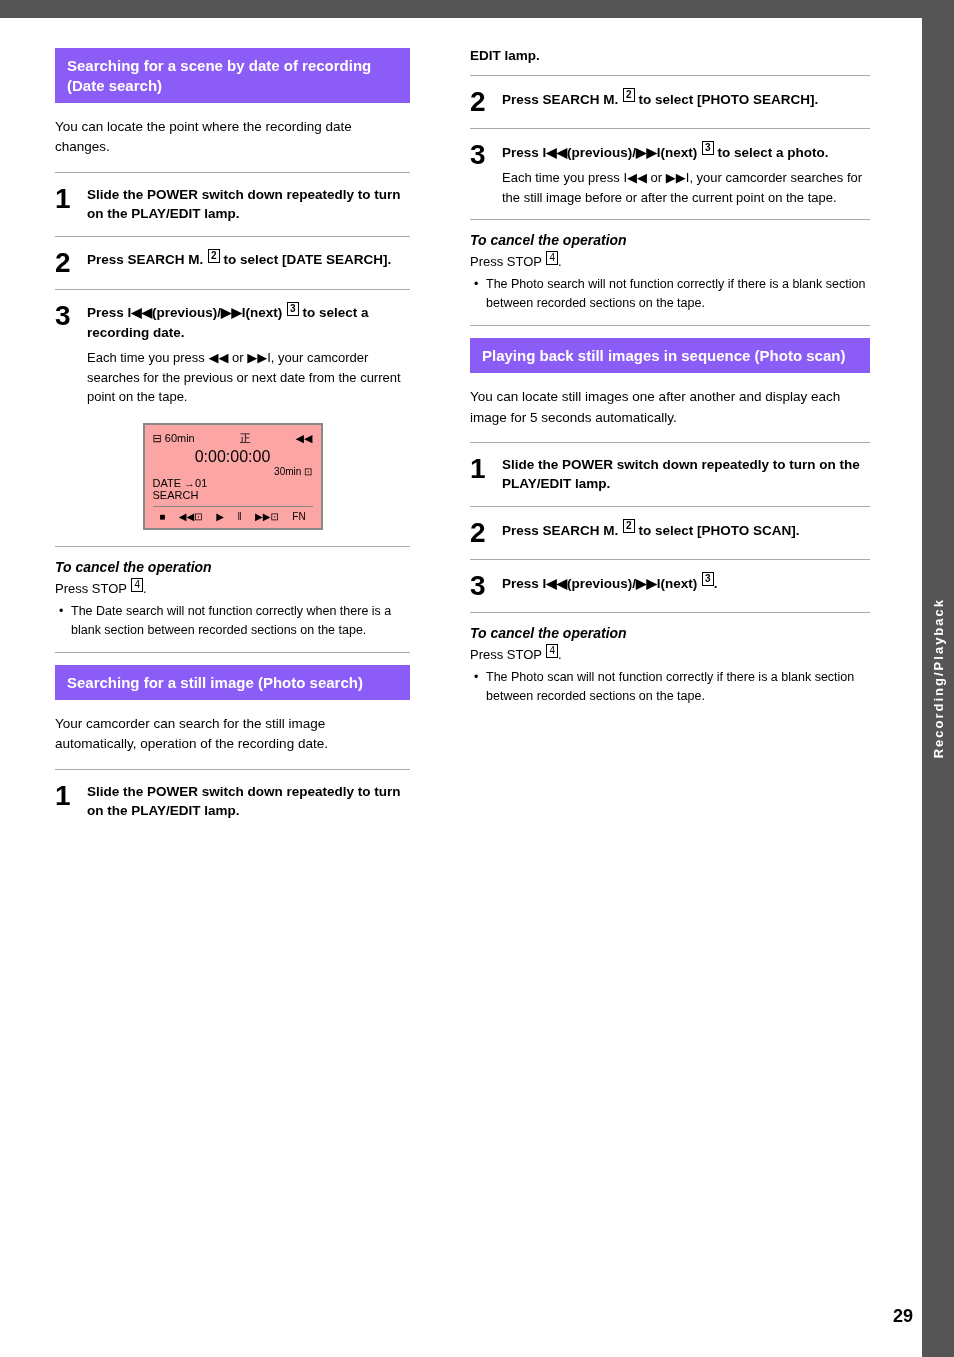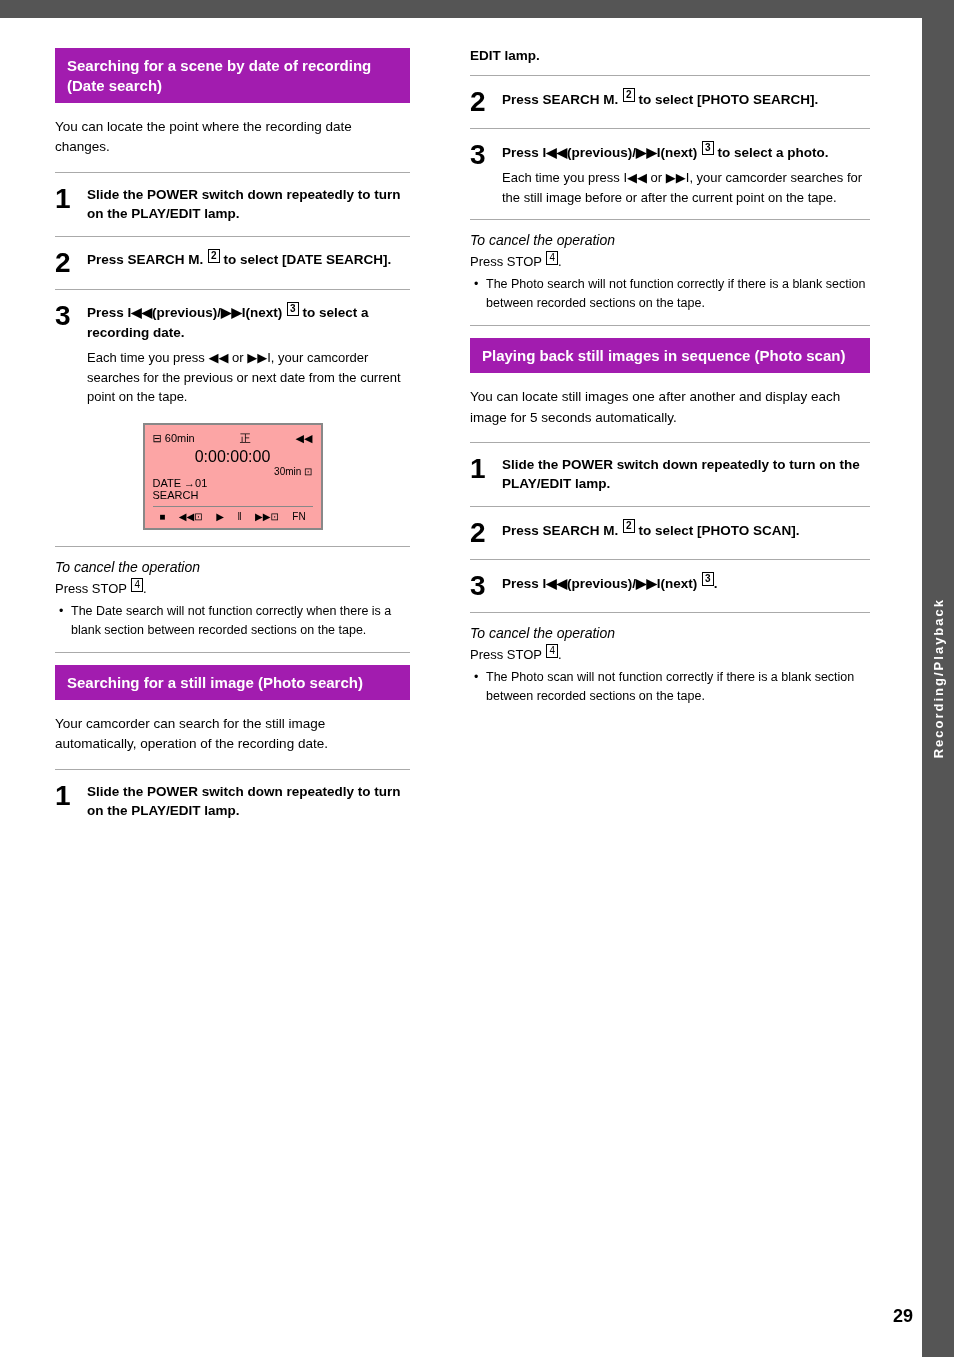--- a/index.html
+++ b/index.html
@@ -31,21 +31,21 @@
       flex-shrink: 0;
     }
 
     .right-col {
       width: 460px;
       padding: 0 30px 0 30px;
       flex-shrink: 0;
     }
 
     .section-header {
-      background: #a21caf;
+      background: #8b5cf6;
       color: #fff;
       font-size: 15px;
       font-weight: bold;
       padding: 8px 12px;
       margin-bottom: 14px;
       line-height: 1.3;
     }
 
     .section-intro {
       font-size: 13.5px;
@@ -196,21 +196,21 @@
     .sidebar-text {
       color: #fff;
       font-size: 13px;
       font-weight: bold;
       writing-mode: vertical-lr;
       transform: rotate(180deg);
       letter-spacing: 2px;
       white-space: nowrap;
     }
 
-    .bold-italic { font-style: italic; font-weight: normal; }
+    .bold-italic { font-style: italic; font-weight: bold; }
   </style>
 </head>
 <body>
 
 <div class="top-bar"></div>
 
 <div class="page-container">
 
   <div class="left-col">
 

